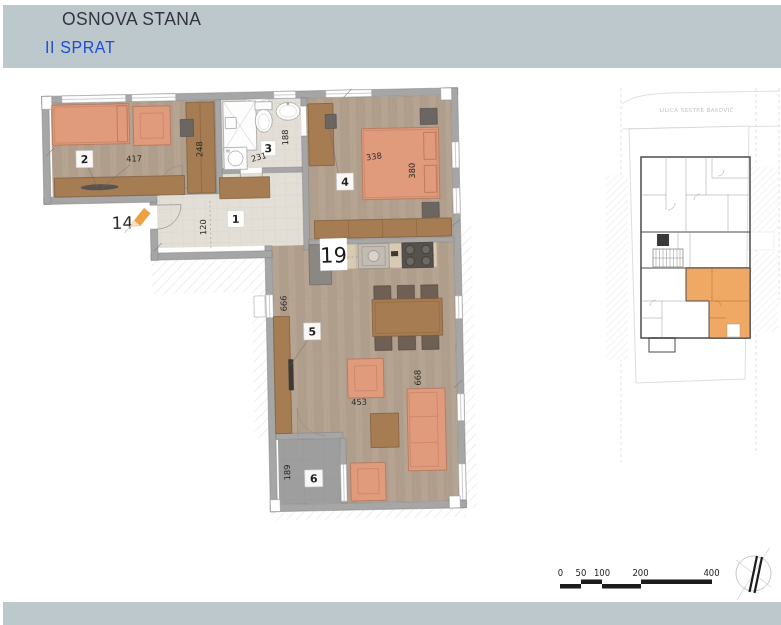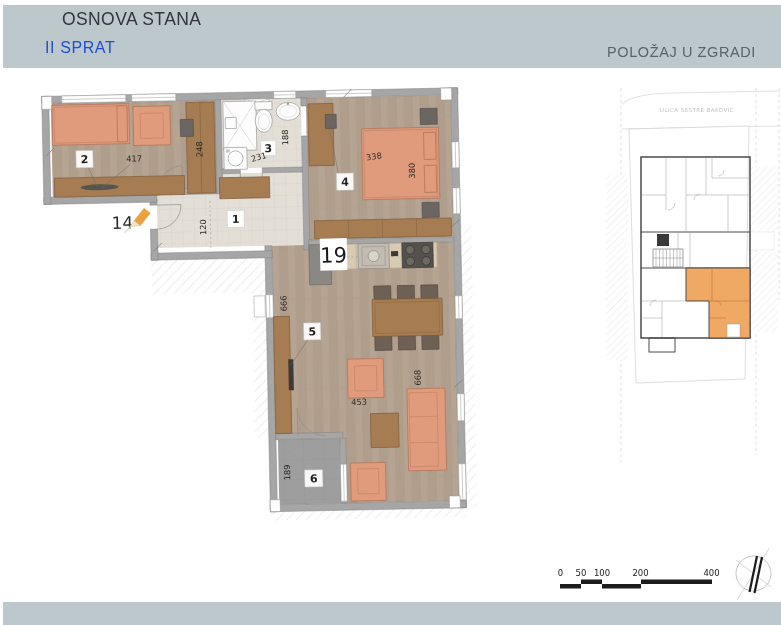--- a/index.html
+++ b/index.html
@@ -44,21 +44,20 @@
   .mwall{stroke:#4b4b4b;fill:none;}
 </style>
 </head>
 <body>
 
 <div id="page">
 
   <div id="header-bar" class="band"></div>
   <div id="title">OSNOVA STANA</div>
   <div id="subtitle">II SPRAT</div>
-  <div id="pos-label">POLOŽAJ U ZGRADI</div>
 
   <svg id="plan-svg" width="444" height="447" viewBox="38 83 444 447">
     <defs>
       <pattern id="wood" width="16" height="90" patternUnits="userSpaceOnUse">
         <rect width="16" height="90" fill="#b6a493"></rect>
         <rect x="8" width="8" height="90" fill="#b09e8d"></rect>
         <line x1="0" y1="0" x2="0" y2="90" stroke="#a08f7e" stroke-width="0.6"></line>
         <line x1="8" y1="0" x2="8" y2="90" stroke="#a8977f" stroke-width="0.4"></line>
         <line x1="0" y1="30" x2="8" y2="30" stroke="#a8977f" stroke-width="0.4"></line>
         <line x1="8" y1="70" x2="16" y2="70" stroke="#a8977f" stroke-width="0.4"></line>

